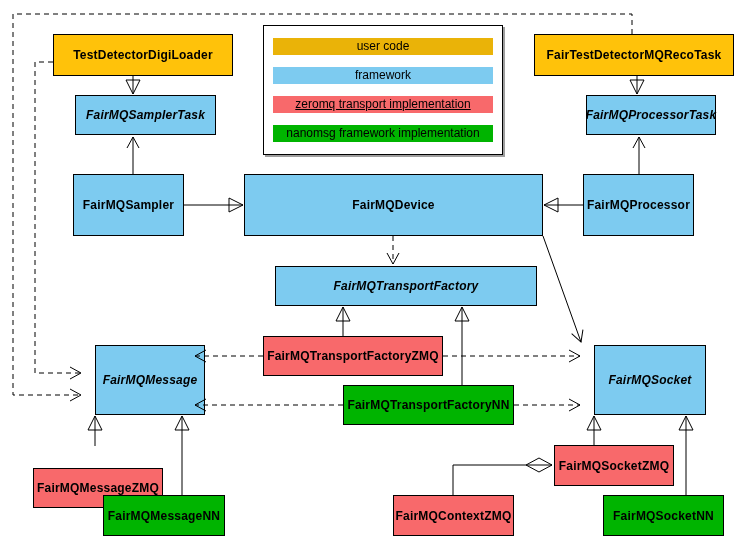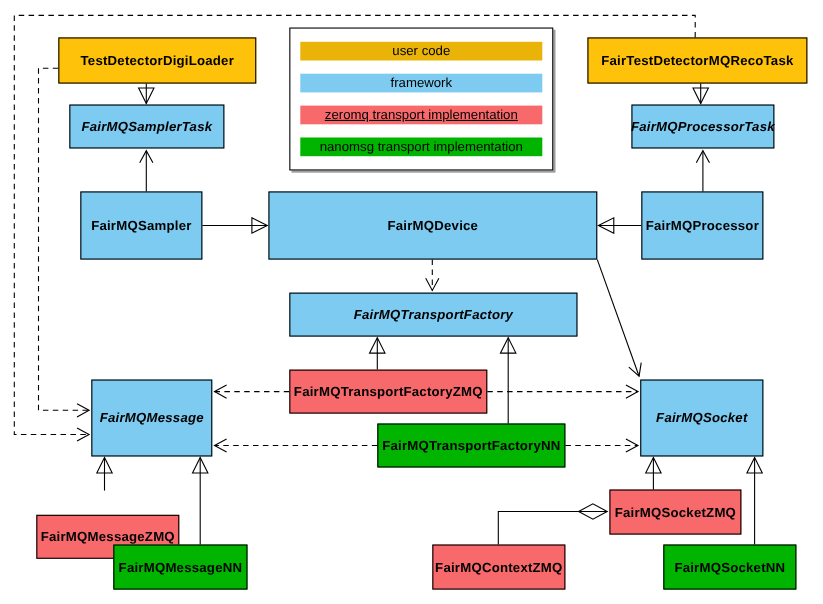--- a/index.html
+++ b/index.html
@@ -18,21 +18,21 @@
     display: flex;
     align-items: center;
     justify-content: center;
     font-size: 12px;
     font-weight: bold;
     color: #000;
     white-space: nowrap;
     letter-spacing: 0.2px;
     text-align: center;
   }
-  .node.abstract { font-style: italic; }
+  .node.abstract { font-style: italic; margin-left: 12px; }
   .legend {
     position: absolute;
     left: 263px; top: 25px;
     width: 240px; height: 130px;
     box-sizing: border-box;
     border: 1px solid #000;
     background: #fff;
     box-shadow: 2px 2px 0 #9e9e9e;
     padding: 12px 9px 0 9px;
   }
@@ -72,21 +72,21 @@
   <div class="node" style="left: 33px; top: 468px; width: 130px; height: 40px; background-color: rgb(248, 105, 107);">FairMQMessageZMQ</div>
   <div class="node" style="left: 103px; top: 495px; width: 122px; height: 41px; background-color: rgb(0, 180, 0);">FairMQMessageNN</div>
   <div class="node" style="left: 554px; top: 445px; width: 120px; height: 41px; background-color: rgb(248, 105, 107);">FairMQSocketZMQ</div>
   <div class="node" style="left: 393px; top: 495px; width: 121px; height: 41px; background-color: rgb(248, 105, 107);">FairMQContextZMQ</div>
   <div class="node" style="left: 603px; top: 495px; width: 121px; height: 41px; background-color: rgb(0, 180, 0);">FairMQSocketNN</div>
 
   <div class="legend">
     <div class="legend-item" style="background-color: #eab308;">user code</div>
     <div class="legend-item" style="background-color: rgb(125, 203, 240);">framework</div>
     <div class="legend-item" style="background-color: rgb(248, 105, 107); text-decoration: underline;">zeromq transport implementation</div>
-    <div class="legend-item" style="background-color: rgb(0, 180, 0);">nanomsg transport implementation</div>
+    <div class="legend-item" style="background-color: rgb(0, 180, 0);">nanomsg framework implementation</div>
   </div>
 
   <svg class="edges" width="748" height="549" viewBox="0 0 748 549">
     <defs>
       <marker id="tri" markerUnits="userSpaceOnUse" markerWidth="18" markerHeight="18" refX="14" refY="8" orient="auto" overflow="visible">
         <path d="M0,1 L14,8 L0,15 Z" fill="#ffffff" stroke="#000" stroke-width="1"></path>
       </marker>
       <marker id="open" markerUnits="userSpaceOnUse" markerWidth="15" markerHeight="15" refX="12" refY="7" orient="auto" overflow="visible">
         <path d="M1,1 L12,7 L1,13" fill="none" stroke="#000" stroke-width="1"></path>
       </marker>

